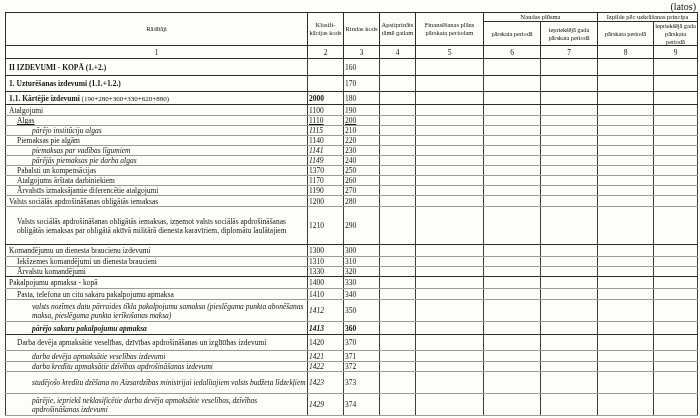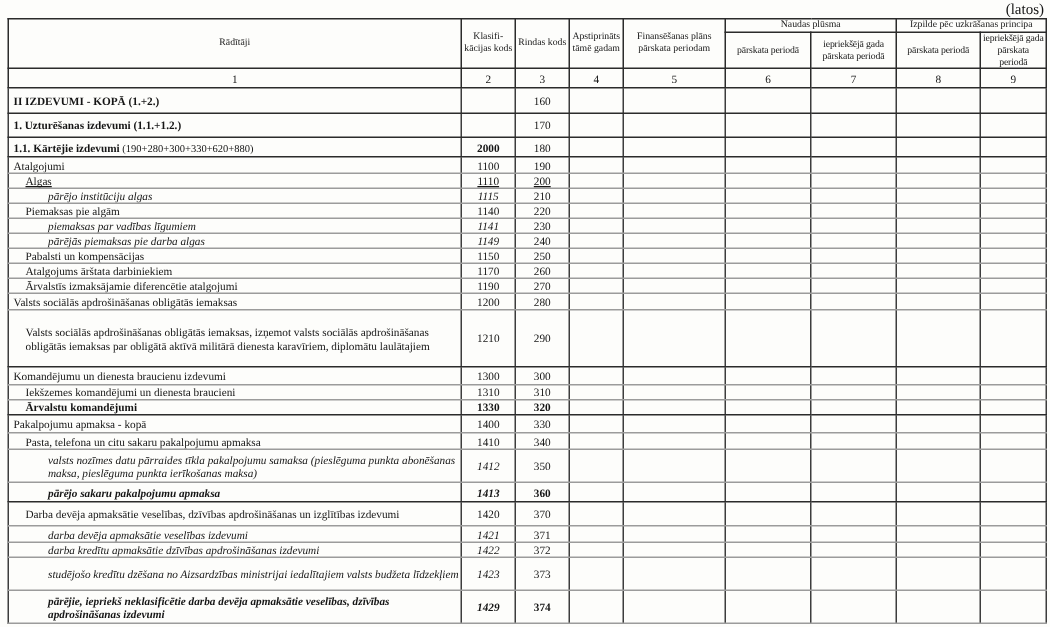--- a/index.html
+++ b/index.html
@@ -25,21 +25,21 @@
   td.small{font-size:6.2px;}
   tr.numrow td{font-size:7.5px;border:1px solid #2b2b2b;text-align:center;}
   
   tr.r td{
     border-left:1px solid #3d3d3d;border-right:1px solid #3d3d3d;
     border-top:1px solid #9b9b9b;border-bottom:1px solid #9b9b9b;
     font-size:7.5px;line-height:1.2;
   }
   tr.r.sep td{border-bottom:1.5px solid #2b2b2b;}
   td.lab{text-align:left;}
-  td.cen{text-align:center;}
+  td.cen{}
   .i0{padding-left:3px;}
   .i1{padding-left:11px;}
   .i2{padding-left:26px;}
   .b{font-weight:bold;font-size:8px;}
   .it{font-style:italic;}
   .sx{font-weight:normal;font-size:7px;}
 </style>
 </head>
 <body>
 
@@ -180,21 +180,21 @@
         <td class="cen">240</td>
         <td></td>
         <td></td>
         <td></td>
         <td></td>
         <td></td>
         <td></td>
       </tr>
       <tr class="r" style="height: 10px;">
         <td class="lab i1"><span>Pabalsti un kompensācijas</span></td>
-        <td class="cen">1150</td>
+        <td class="cen">1370</td>
         <td class="cen">250</td>
         <td></td>
         <td></td>
         <td></td>
         <td></td>
         <td></td>
         <td></td>
       </tr>
       <tr class="r" style="height: 10px;">
         <td class="lab i1"><span>Atalgojums ārštata darbiniekiem</span></td>
@@ -255,21 +255,21 @@
         <td class="lab i1"><span>Iekšzemes komandējumi un dienesta braucieni</span></td>
         <td class="cen">1310</td>
         <td class="cen">310</td>
         <td></td>
         <td></td>
         <td></td>
         <td></td>
         <td></td>
         <td></td>
       </tr>
-      <tr class="r sep" style="height: 10px; font-weight: bold;">
+      <tr class="r sep" style="height: 10px;">
         <td class="lab i1"><span>Ārvalstu komandējumi</span></td>
         <td class="cen">1330</td>
         <td class="cen">320</td>
         <td></td>
         <td></td>
         <td></td>
         <td></td>
         <td></td>
         <td></td>
       </tr>
@@ -354,21 +354,21 @@
         <td class="lab i2 it"><span>studējošo  kredītu dzēšana no Aizsardzības ministrijai iedalītajiem valsts budžeta līdzekļiem</span></td>
         <td class="cen it">1423</td>
         <td class="cen">373</td>
         <td></td>
         <td></td>
         <td></td>
         <td></td>
         <td></td>
         <td></td>
       </tr>
-      <tr class="r" style="height: 22px; font-weight: bold;">
+      <tr class="r" style="height: 22px;">
         <td class="lab i2 it"><span>pārējie, iepriekš neklasificētie darba devēja apmaksātie veselības, dzīvības apdrošināšanas izdevumi</span></td>
         <td class="cen it">1429</td>
         <td class="cen">374</td>
         <td></td>
         <td></td>
         <td></td>
         <td></td>
         <td></td>
         <td></td>
       </tr>

